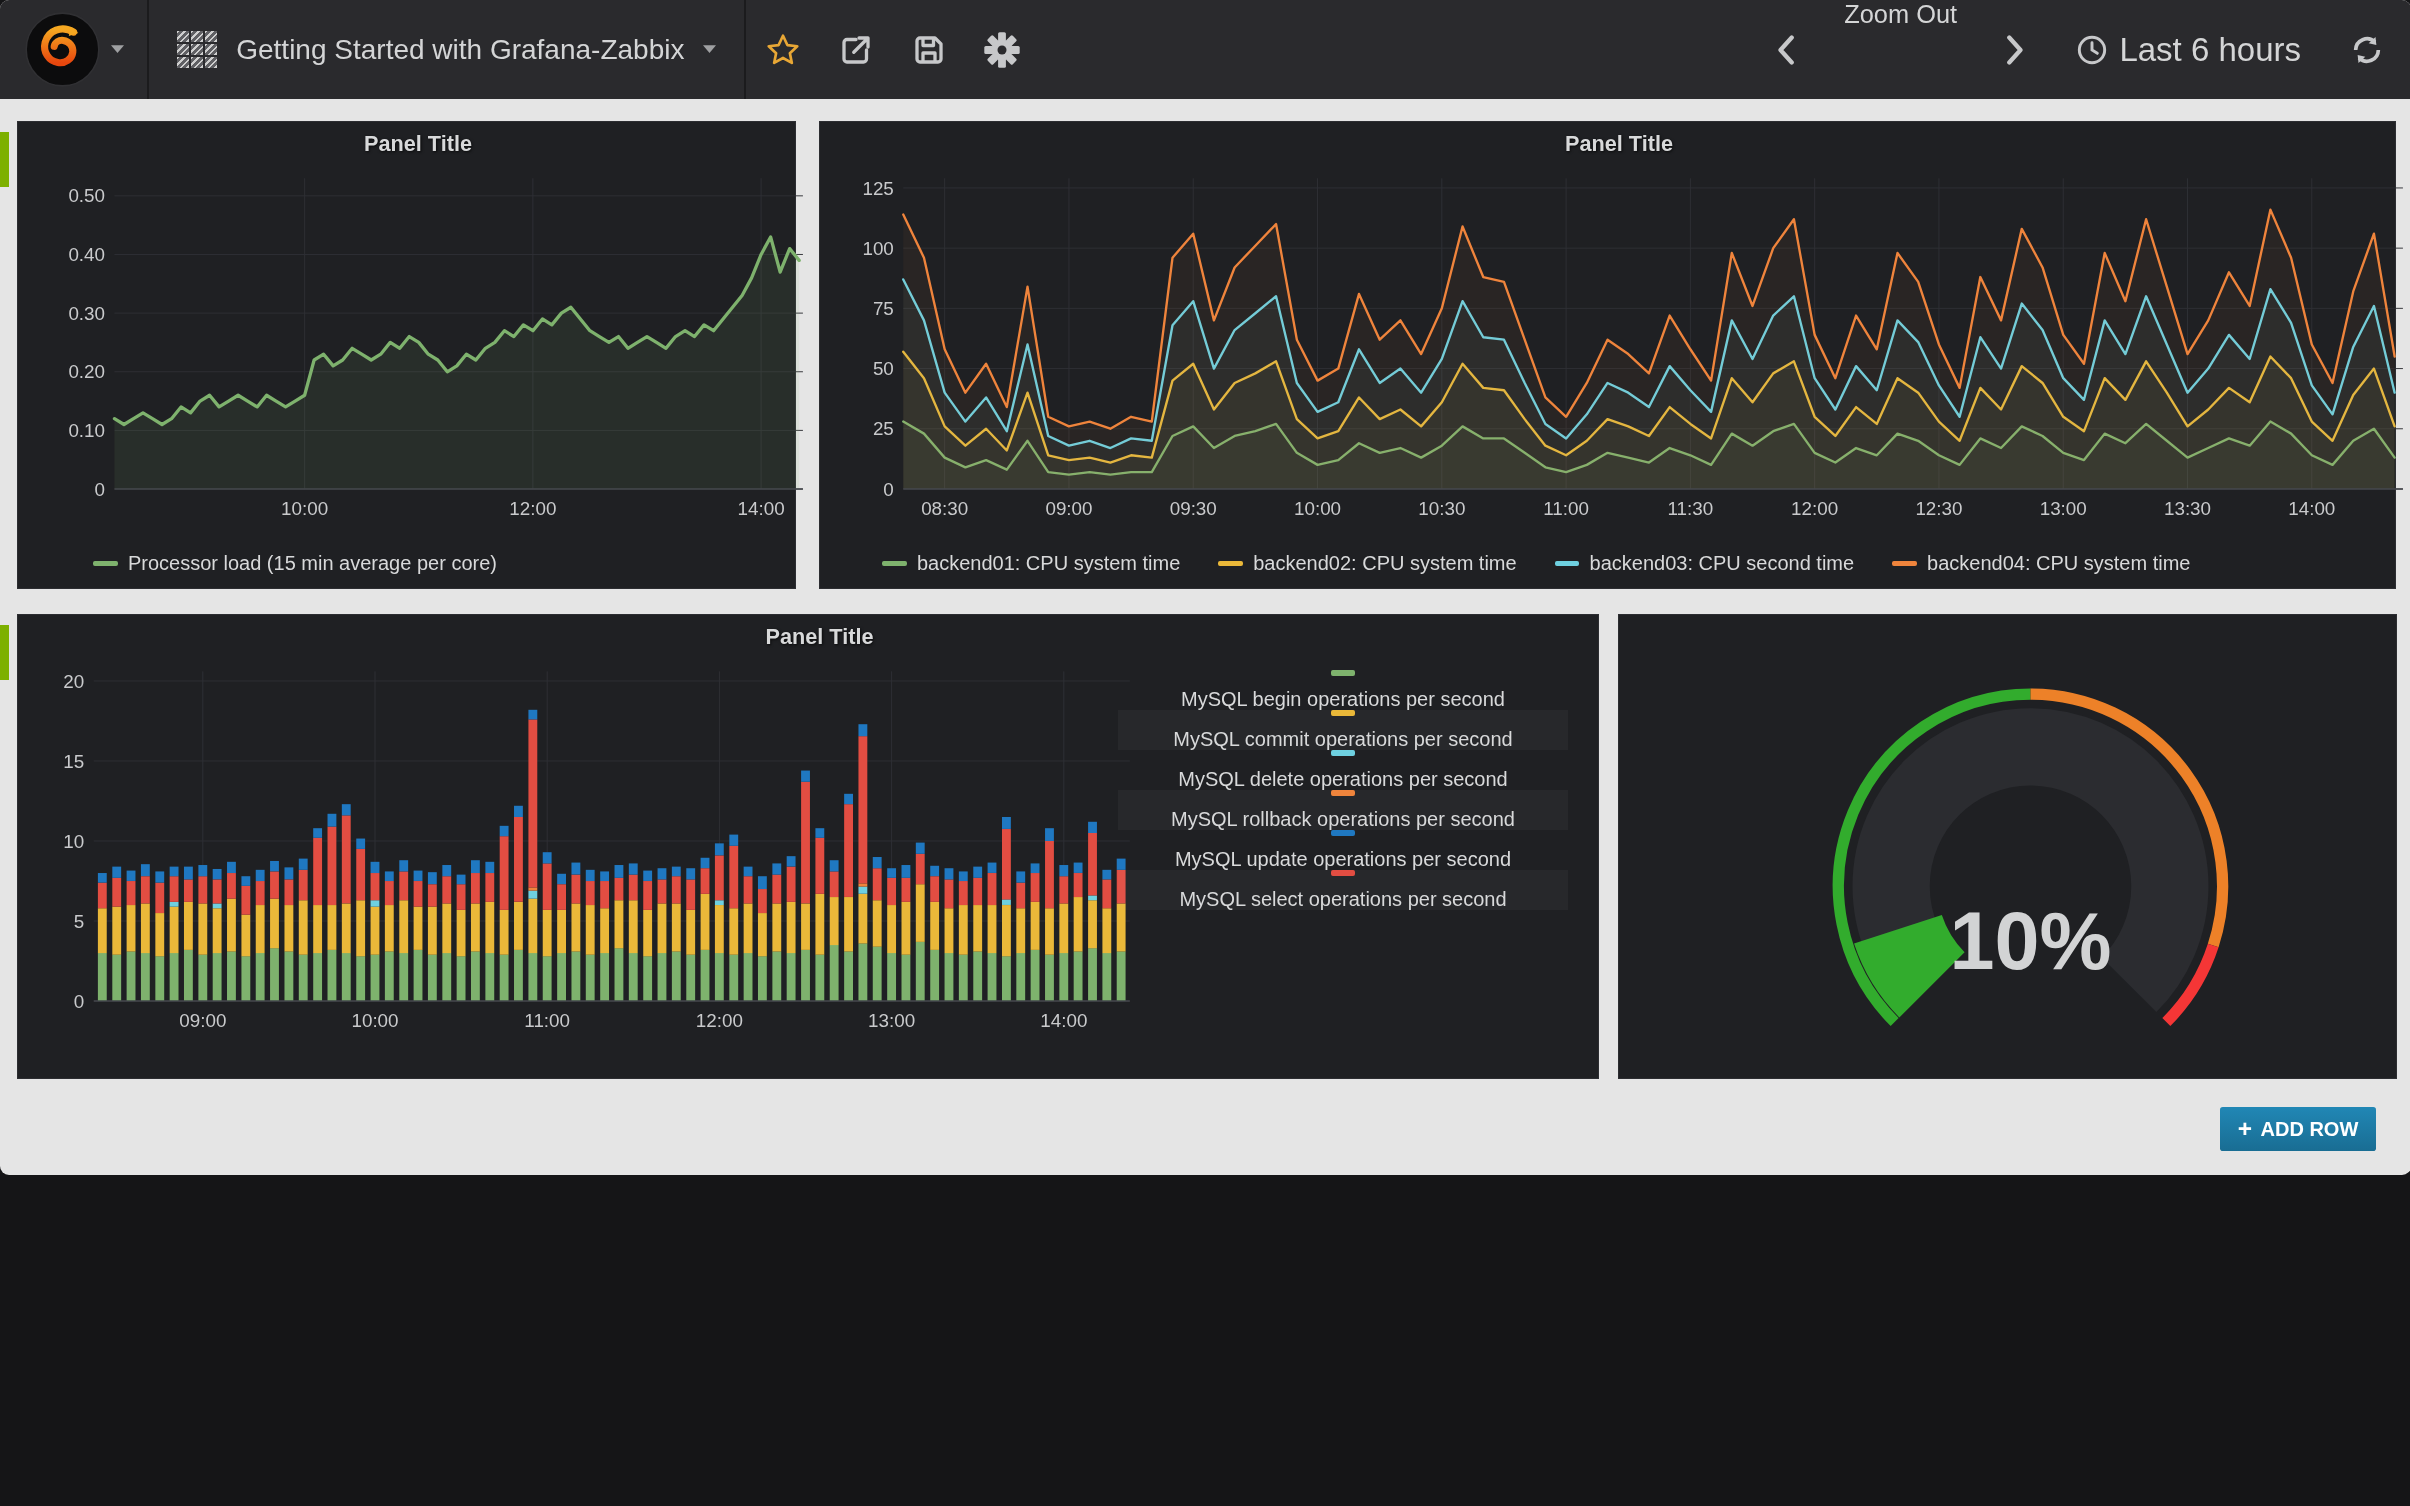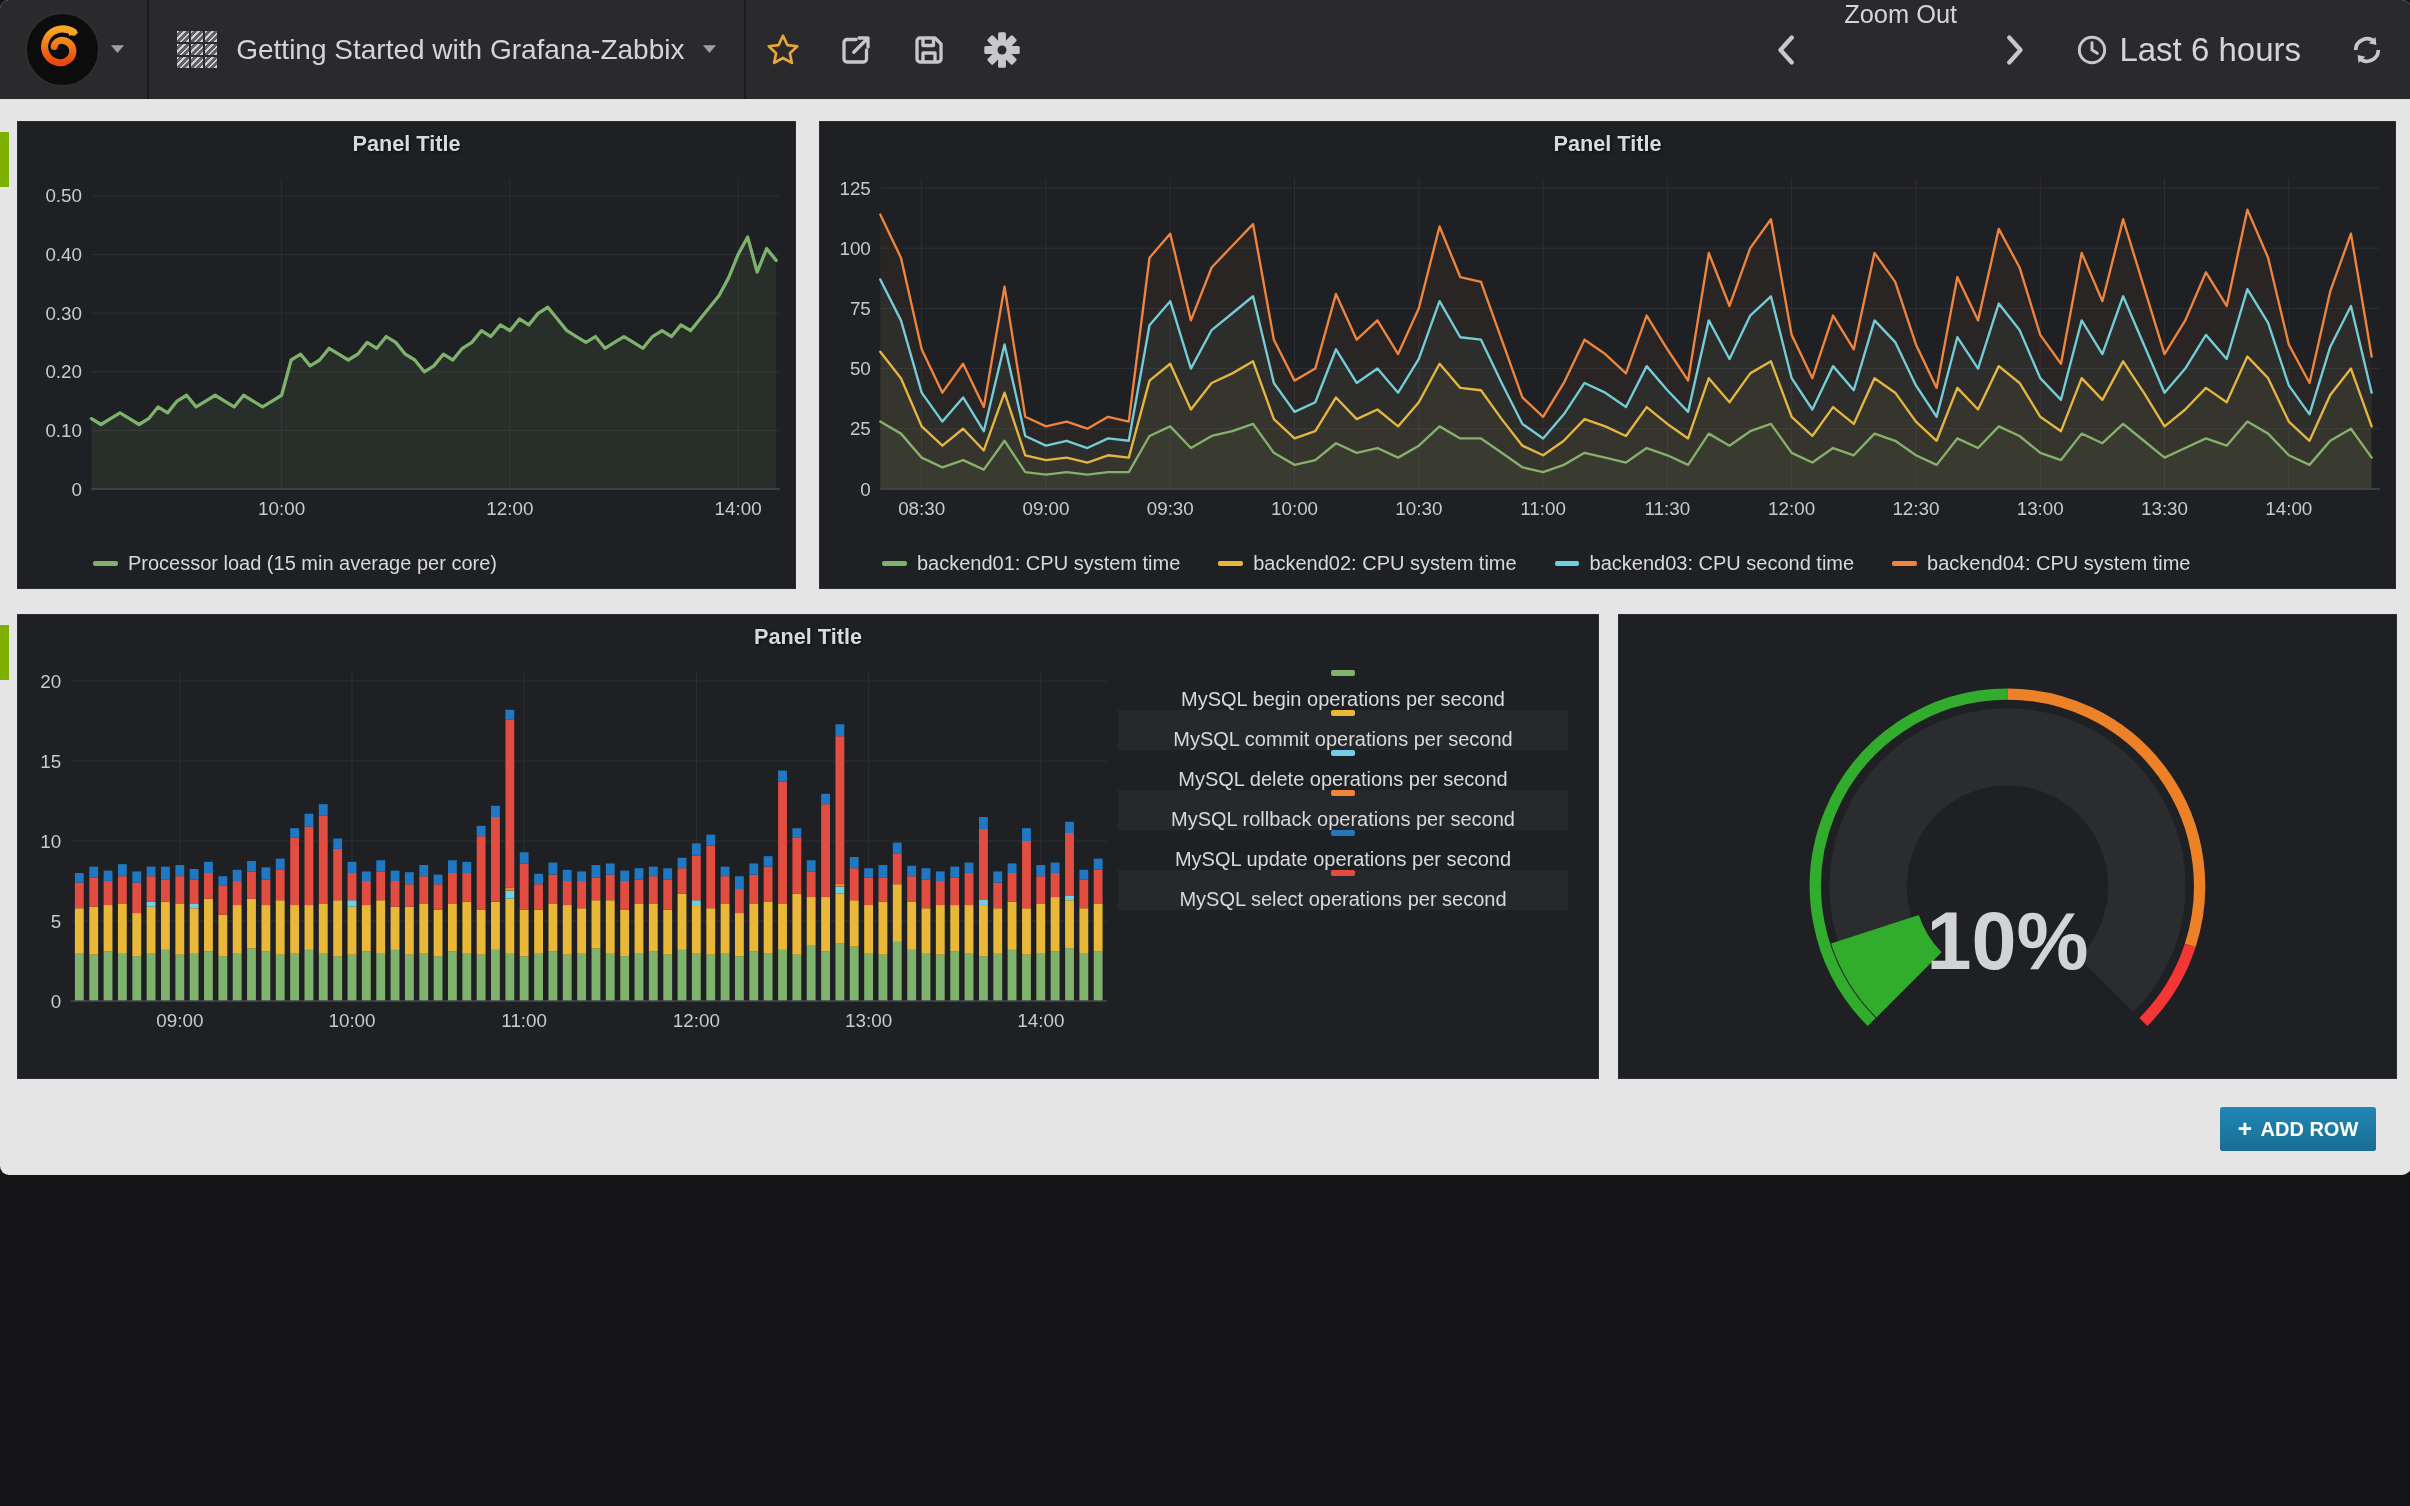--- a/index.html
+++ b/index.html
@@ -13,21 +13,21 @@
   .dash-btn{display:flex;align-items:center;gap:19px;padding:0 28px;height:99px;cursor:pointer;}
   .dash-icon{display:grid;grid-template-columns:repeat(3,12.2px);grid-auto-rows:11.3px;gap:1.9px;}
   .dash-icon b{background:repeating-linear-gradient(135deg,#cfcfcf 0 1.9px,#606064 1.9px 4.7px);}
   .dash-title{font-size:28px;color:#d4d5d6;white-space:nowrap;}
   .icon-btn{width:73px;height:99px;display:flex;align-items:center;justify-content:center;cursor:pointer;}
   .navbar-right{margin-left:auto;display:flex;height:99px;padding-right:14px;gap:21px;}
   .nav-text-btn{font-size:25.4px;color:#d4d5d6;padding:0 13px;cursor:pointer;white-space:nowrap;}
   .time-btn{display:flex;align-items:center;gap:11.3px;font-size:33px;color:#d4d5d6;padding:0 15px;cursor:pointer;white-space:nowrap;}
   
   .row-strip{position:absolute;left:0;width:8.5px;height:55px;background:#7db000;cursor:pointer;}
-  .panel{position:absolute;background:#1f2023;border:0.9px solid #2c2d31;box-sizing:border-box;}
+  .panel{position:absolute;background:#1f2023;border:0.9px solid #2c2d31;box-sizing:border-box;padding-left:23px;}
   .panel-title{height:43px;display:flex;align-items:center;justify-content:center;
                font-size:21.7px;font-weight:700;color:#d8d9da;text-shadow:0.9px 0.9px 2.8px rgba(0,0,0,.75);cursor:pointer;}
   svg.chart{display:block;}
   .legend-inline{position:absolute;left:75px;bottom:13px;display:flex;gap:38px;align-items:center;
                  font-size:20px;color:#d8d9da;}
   .l-item{display:inline-flex;align-items:center;gap:10.4px;cursor:pointer;}
   .dash{width:24.5px;height:5.6px;border-radius:1.9px;flex:0 0 auto;}
   .legend-table{position:absolute;right:30px;top:55px;width:450px;font-size:20px;color:#d8d9da;}
   .legend-table .lt-row{display:flex;align-items:center;gap:12.2px;height:40px;padding:0 13px;cursor:pointer;flex-direction:column;}
   .legend-table .lt-row:nth-child(even){background:rgba(255,255,255,.04);}

